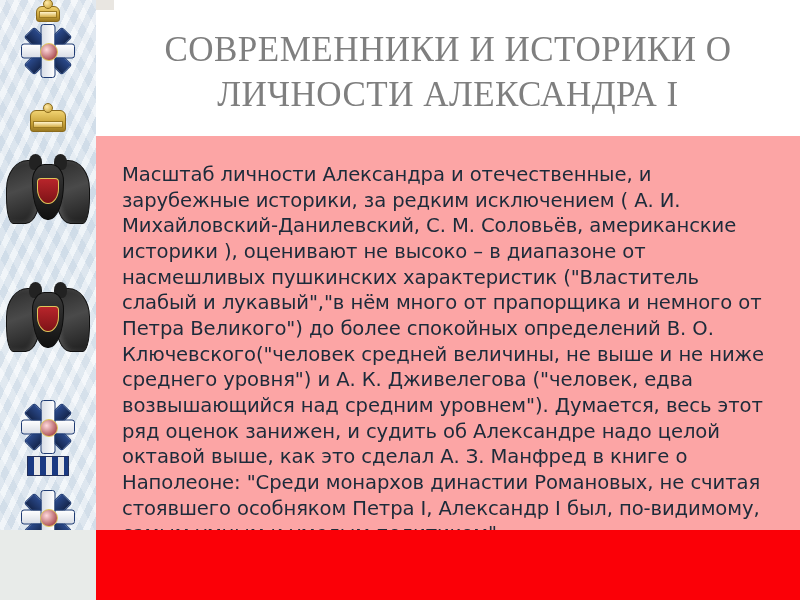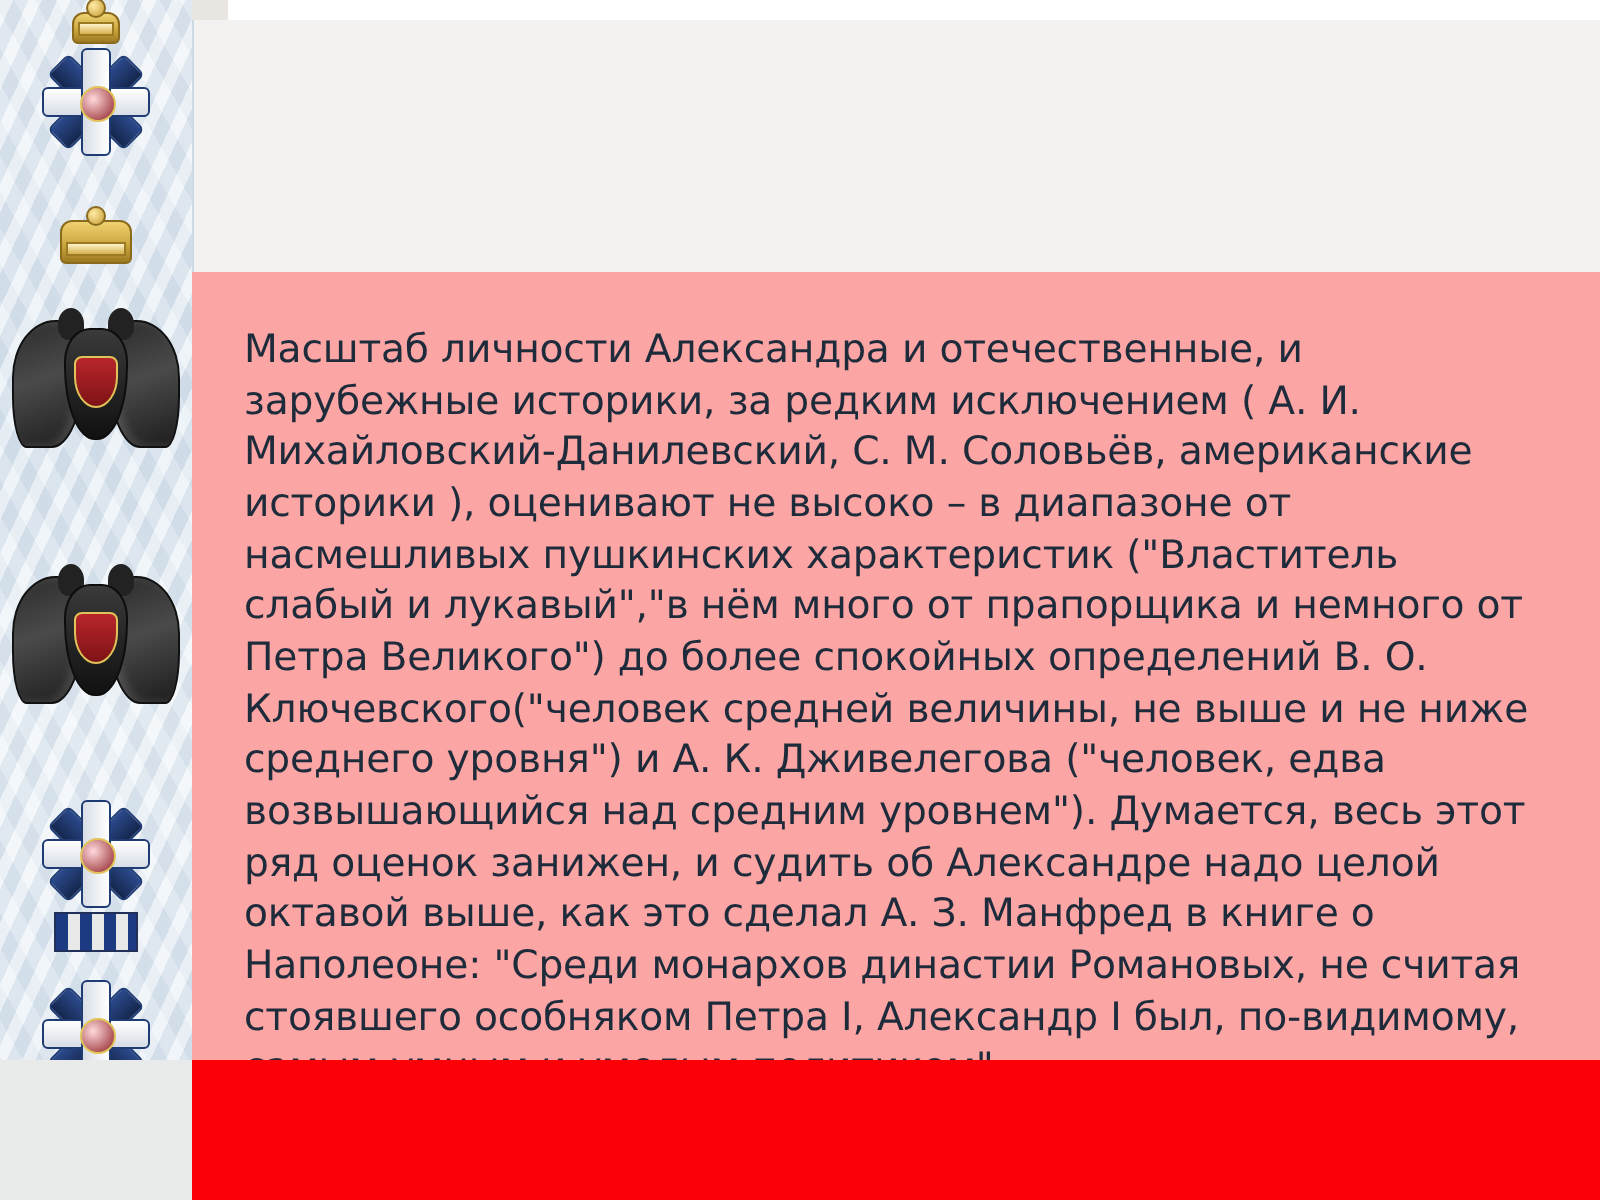--- a/index.html
+++ b/index.html
@@ -316,20 +316,24 @@
         <div class="arm"></div>
         <div class="arm v"></div>
         <div class="hub"></div>
       </div>
     </div>
   </div>
 
   <div class="top-strip"></div>
   <div class="top-tab"></div>
 
+  <div class="title-band">
+    <div class="title-text">СОВРЕМЕННИКИ И ИСТОРИКИ О
+ЛИЧНОСТИ АЛЕКСАНДРА I</div>
+  </div>
 
   <div class="body-area">
     <div class="body-text">Масштаб личности Александра и отечественные, и зарубежные историки, за редким исключением ( А. И. Михайловский-Данилевский, С. М. Соловьёв, американские историки ), оценивают не высоко – в диапазоне от насмешливых пушкинских характеристик ("Властитель слабый и лукавый","в нём много от прапорщика и немного от Петра Великого") до более спокойных определений В. О. Ключевского("человек средней величины, не выше и не ниже среднего уровня") и А. К. Дживелегова ("человек, едва возвышающийся над средним уровнем"). Думается, весь этот ряд оценок занижен, и судить об Александре надо целой октавой выше, как это сделал А. З. Манфред в книге о Наполеоне: "Среди монархов династии Романовых, не считая стоявшего особняком Петра I, Александр I был, по-видимому, самым умным и умелым политиком".</div>
   </div>
 
   <div class="bottom-left-fill"></div>
   <div class="bottom-bar"></div>
 
 </div>
 

